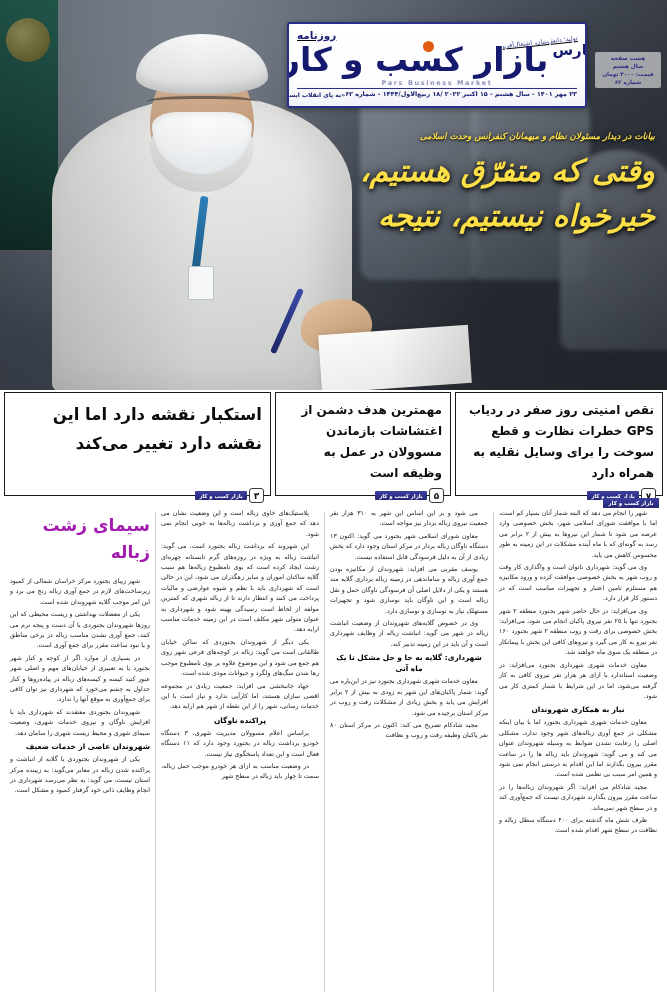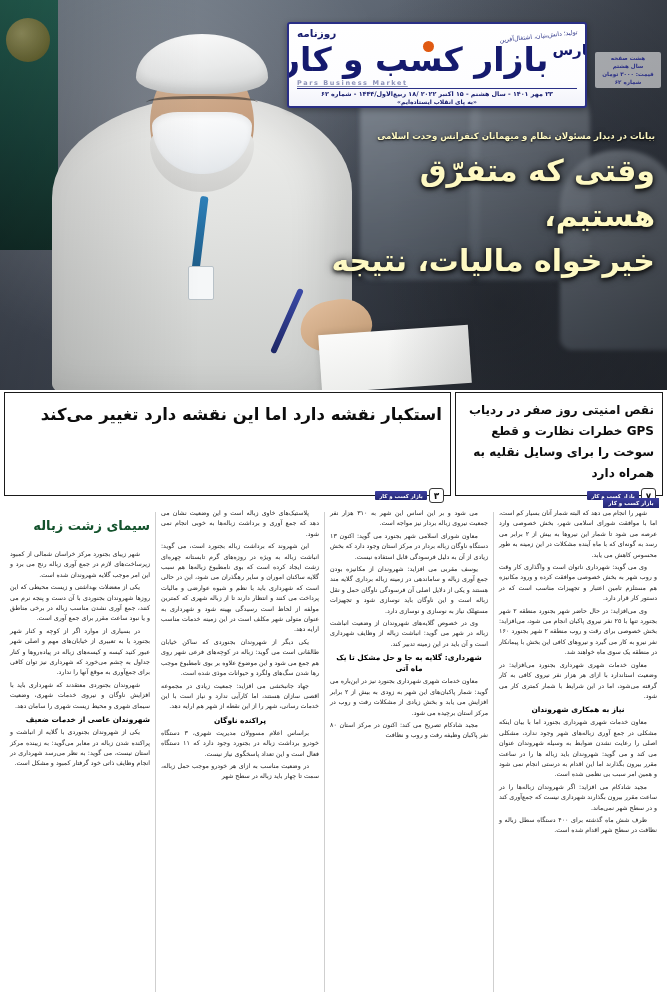--- a/index.html
+++ b/index.html
@@ -165,22 +165,23 @@
     background: linear-gradient(180deg, #ffffff 0%, #fdfdff 70%, #f2f3fa 100%);
     border: 2px solid #2a2f86;
     border-radius: 3px;
     box-shadow: 0 2px 6px rgba(0,0,0,.35);
     padding: 3px 8px 2px 8px;
     overflow: hidden;
   }
   .mh-toprow {
     display: flex;
     justify-content: space-between;
-    align-items: flex-start;
+    align-items: flex-end;
     height: 14px;
+    text-decoration: underline;
   }
   .mh-roozname {
     font-size: 10.5px;
     font-weight: bold;
     color: #1b2071;
     letter-spacing: -.2px;
   }
   .mh-slogan {
     font-size: 6.2px;
     color: #333a8c;
@@ -220,40 +221,38 @@
     width: 11px; height: 11px;
     border-radius: 50%;
     background: #e05a12;
     box-shadow: 0 0 0 1px rgba(255,255,255,.6);
   }
   .mh-latin {
     font-size: 6.5px;
     letter-spacing: 1.6px;
     color: #8d93b8;
     font-weight: bold;
-    text-align: left;
+    text-align: center;
     direction: ltr;
     margin-top: -2px;
-    text-decoration: underline;
   }
   .mh-ruleline {
     height: 1px;
     background: #2a2f86;
     margin: 1px 0 1px 0;
   }
   .mh-dateline {
     display: flex;
     justify-content: space-between;
     align-items: center;
     font-size: 6.4px;
     color: #1b2071;
     font-weight: bold;
     direction: rtl;
     white-space: nowrap;
-    flex-direction: column;
   }
   .mh-motto {
     font-size: 6px;
     color: #1b2071;
   }
 
   
   .mh-sidebox {
     position: absolute;
     right: 6px;
@@ -269,21 +268,22 @@
     border-radius: 2px;
   }
 
   
   .headline-block {
     position: absolute;
     right: 12px;
     top: 130px;
     width: 330px;
     text-align: right;
-    color: #fef9c3;
+    color: #fde047;
+    font-style: italic;
   }
   .kicker {
     font-size: 8.6px;
     font-weight: bold;
     line-height: 12px;
     text-shadow: 0 1px 2px rgba(0,0,0,.85), 0 0 5px rgba(0,0,0,.6);
     margin-bottom: 6px;
   }
   .headline {
     font-size: 30px;
@@ -408,23 +408,23 @@
     background: #cfcfcf;
     margin: 4px 0;
     flex: 0 0 1px;
   }
   .c1 { width: 168px; }
   .c2 { width: 168px; }
   .c3 { width: 168px; }
   .c4 { flex: 1; }
 
   .edit-title {
-    font-size: 13px;
-    font-weight: bold;
-    color: #14532d;
+    font-size: 17px;
+    font-weight: bold;
+    color: #a21caf;
     line-height: 27px;
     text-align: right;
     margin: 4px 0 10px 0;
   }
   .para {
     font-size: 6.3px;
     line-height: 10.4px;
     color: #1a1a1a;
     text-indent: 10px;
     margin-bottom: 2px;
@@ -460,21 +460,21 @@
     <div class="badge-card"></div>
     <div class="pen"></div>
     <div class="hand"></div>
     <div class="paper-sheet"></div>
     <div class="hero-vignette"></div>
 
     <div class="headline-block">
       <div class="kicker">بیانات در دیدار مسئولان نظام و میهمانان کنفرانس وحدت اسلامی</div>
       <div class="headline">
         <div>وقتی که متفرّق هستیم،</div>
-        <div>خیرخواه مالیات، نتیجه</div>
+        <div>خیرخواه نیستیم، نتیجه</div>
       </div>
     </div>
 
     <div class="masthead">
       <div class="mh-toprow">
         <div class="mh-slogan">تولید؛ دانش‌بنیان، اشتغال‌آفرین</div>
         <div class="mh-roozname">روزنامه</div>
       </div>
       <div class="mh-logo-wrap">
         <div class="mh-dot"></div>
@@ -499,20 +499,27 @@
 
   <div class="teaser-row">
     <div class="teaser t-gps">
       <div class="teaser-text">نقص امنیتی روز صفر در ردیاب GPS خطرات نظارت و قطع سوخت را برای وسایل نقلیه به همراه دارد</div>
       <div class="teaser-foot">
         <div class="pagenum">۷</div>
         <div class="sectag">بازار کسب و کار</div>
       </div>
     </div>
 
+    <div class="teaser t-mid">
+      <div class="teaser-text">مهمترین هدف دشمن از اغتشاشات بازماندن مسوولان در عمل به وظیفه است</div>
+      <div class="teaser-foot">
+        <div class="pagenum">۵</div>
+        <div class="sectag">بازار کسب و کار</div>
+      </div>
+    </div>
 
     <div class="teaser t-main">
       <div class="teaser-text">استکبار نقشه دارد اما این نقشه دارد تغییر می‌کند</div>
       <div class="teaser-foot">
         <div class="pagenum">۳</div>
         <div class="sectag">بازار کسب و کار</div>
       </div>
     </div>
   </div>
 

